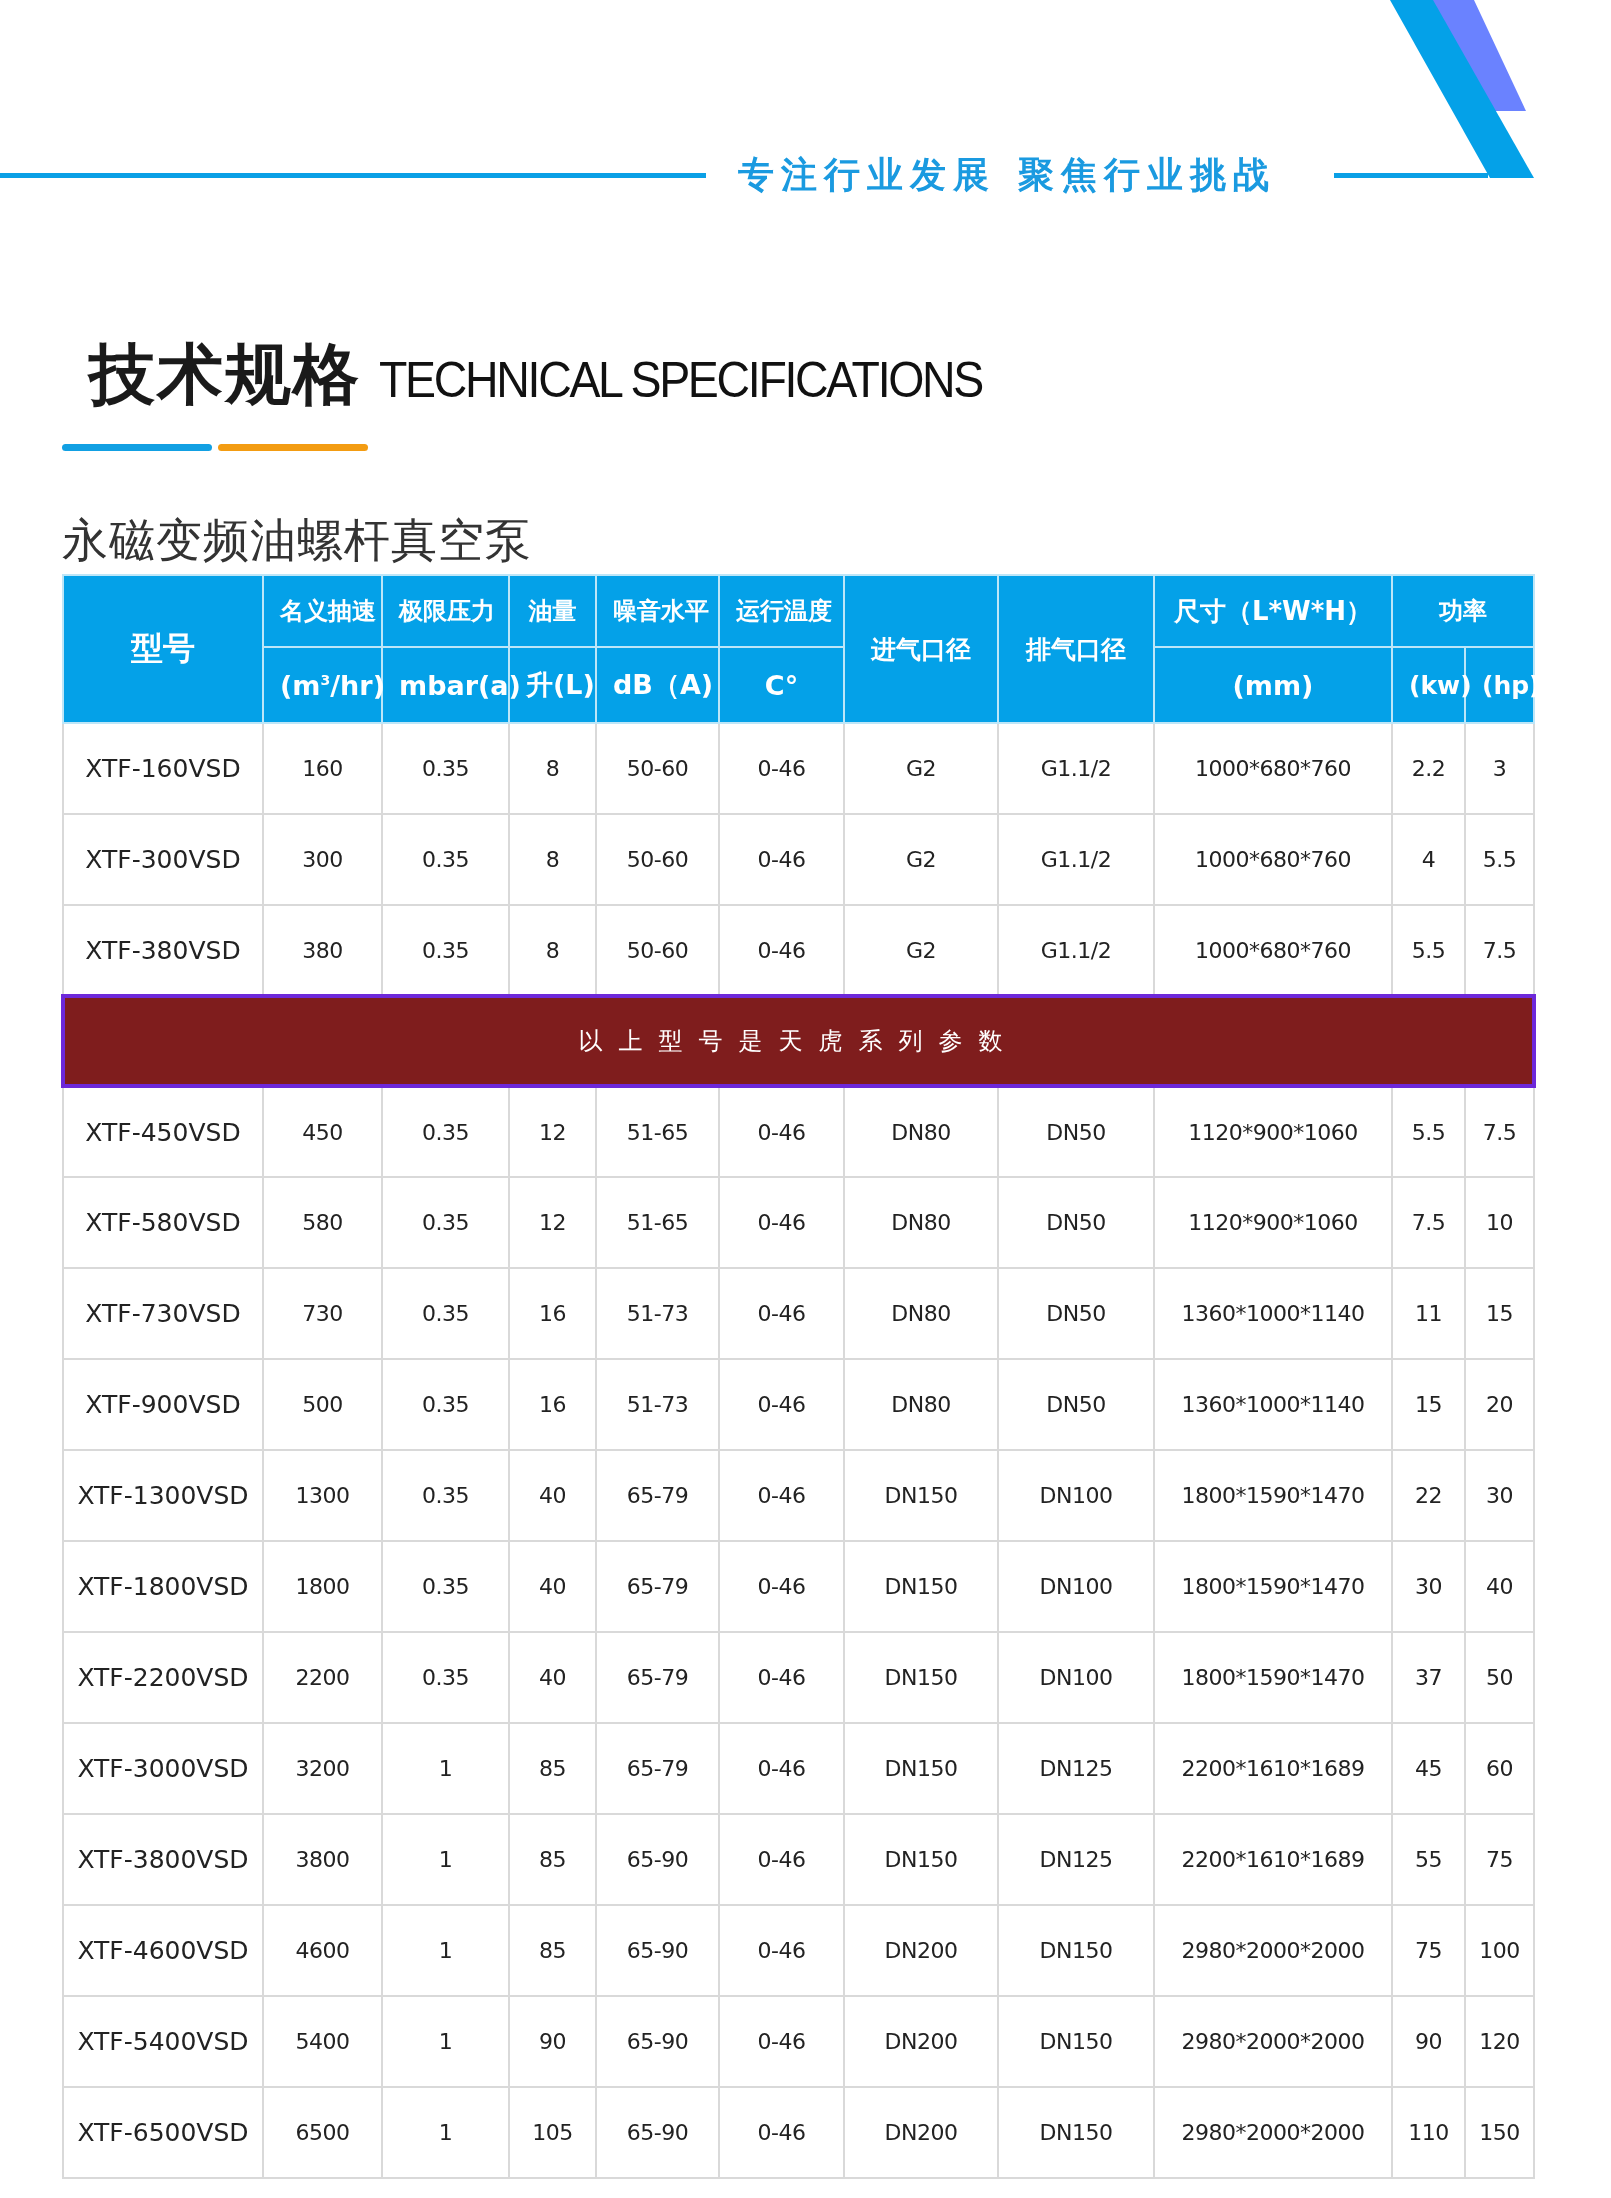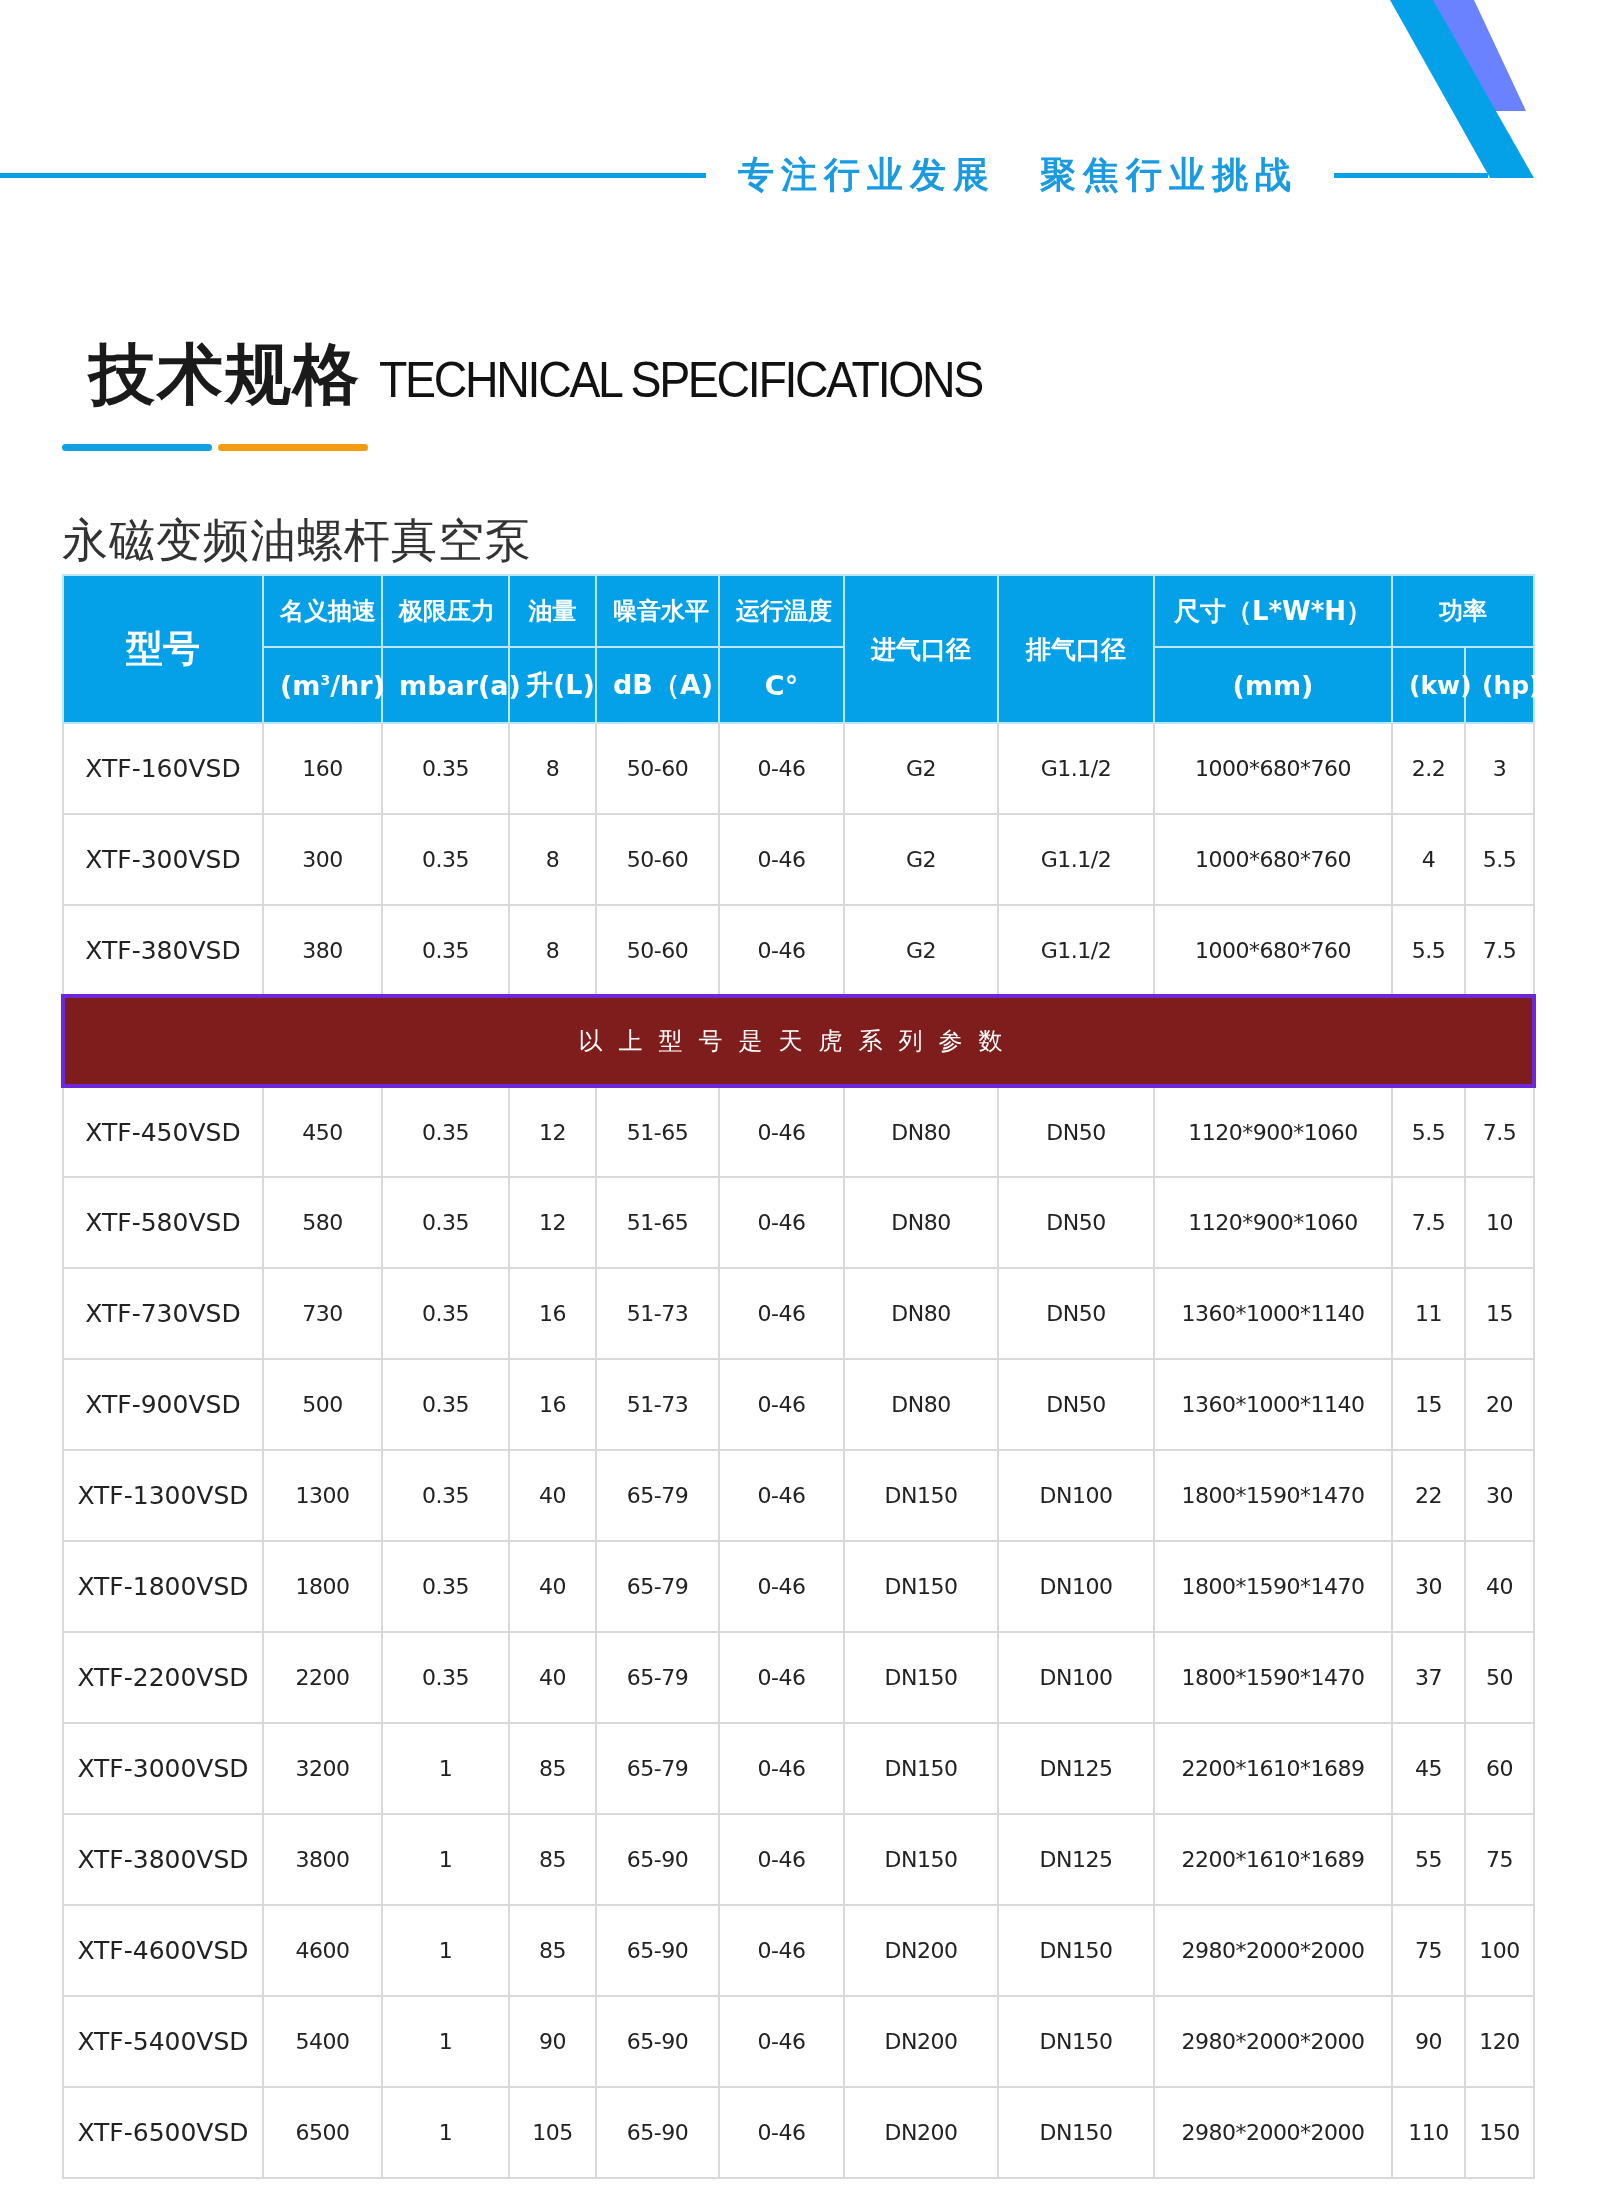--- a/index.html
+++ b/index.html
@@ -2,21 +2,21 @@
 <html><head>
 <meta charset="utf-8">
 <style>
   * { box-sizing: border-box; margin: 0; padding: 0; }
   html, body { width: 1611px; height: 2198px; background: #ffffff; overflow: hidden; }
   body { position: relative; font-family: "DejaVu Sans", "Liberation Sans", sans-serif; color: #222; }
 
   .deco { position: absolute; top: 0; left: 0; width: 1611px; height: 200px; }
   .tag-line-left { position: absolute; left: 0; top: 173px; width: 706px; height: 5px; background: #0aa0e6; }
   .tag-line-right { position: absolute; left: 1334px; top: 173px; width: 154px; height: 5px; background: #0aa0e6; }
-  .tagline { position: absolute; left: 738px; top: 152px; height: 46px; display: flex; align-items: center; gap: 44px; color: #1a9ae0; font-size: 36px; font-weight: bold; letter-spacing: 7px; }
+  .tagline { position: absolute; left: 738px; top: 152px; height: 46px; display: flex; align-items: center; gap: 22px; color: #1a9ae0; font-size: 36px; font-weight: bold; letter-spacing: 7px; }
 
   .title { position: absolute; left: 62px; top: 330px; display: flex; align-items: baseline; gap: 18px; }
   .title-cn { font-size: 66px; font-weight: bold; color: #1a1a1a; letter-spacing: 2px; margin-left: 27px; }
   .title-en { font-family: "Liberation Sans", sans-serif; font-size: 50px; color: #111; letter-spacing: -2.5px; transform: scaleX(0.93); transform-origin: left; }
   .accent-blue { position: absolute; left: 62px; top: 444px; width: 150px; height: 7px; border-radius: 4px; background: #12a0e3; }
   .accent-orange { position: absolute; left: 218px; top: 444px; width: 150px; height: 7px; border-radius: 4px; background: #f39c12; }
   .subtitle { position: absolute; left: 62px; top: 488px; font-size: 46px; color: #333; letter-spacing: 1px; margin-top: 22px; }
 
   table.spec { position: absolute; left: 61px; top: 574px; width: 1471px; border-collapse: collapse; table-layout: fixed; }
   table.spec col.c0 { width: 200px; }
@@ -27,21 +27,21 @@
   table.spec col.c5 { width: 125px; }
   table.spec col.c6 { width: 154px; }
   table.spec col.c7 { width: 156px; }
   table.spec col.c8 { width: 238px; }
   table.spec col.c9 { width: 73px; }
   table.spec col.c10 { width: 69px; }
 
   th { background: #04a1e8; color: #fff; font-weight: bold; border: 2px solid #bde6f8; vertical-align: middle; padding: 16px; white-space: nowrap; }
   th.top { height: 72px; font-size: 24px; }
   th.bot { height: 76px; font-size: 27px; }
-  th.model { font-size: 37px; }
+  th.model { font-size: 32px; }
   th.port { font-size: 25px; }
   td { border: 2px solid #d9d9d9; height: 91px; text-align: center; vertical-align: middle; font-size: 22px; color: #222; white-space: nowrap; font-family: "DejaVu Sans", sans-serif; transform: none; }
   td.model { font-size: 25px; }
   td.num { letter-spacing: -0.5px; }
   td.banner { background: #7f1d1d; color: #fff; font-weight: normal; font-size: 24px; letter-spacing: 16px; height: 90px; border: 4px solid #6d28d9; }
   sup { font-size: 14px; vertical-align: 10px; }
 </style>
 </head>
 <body>
 

